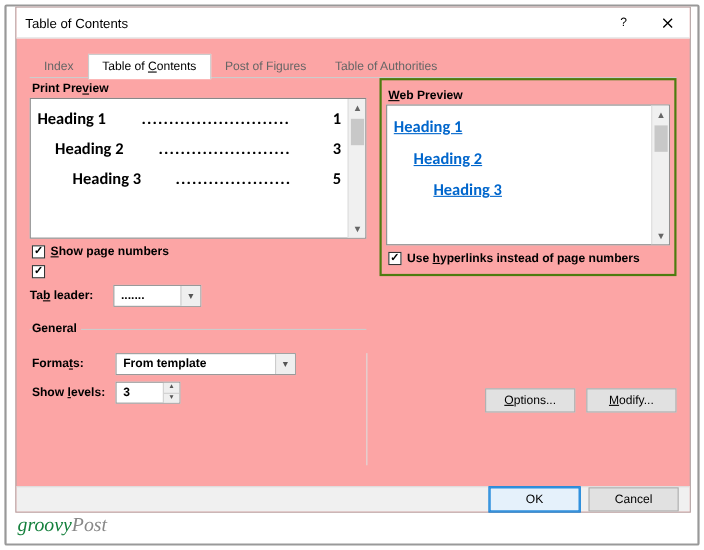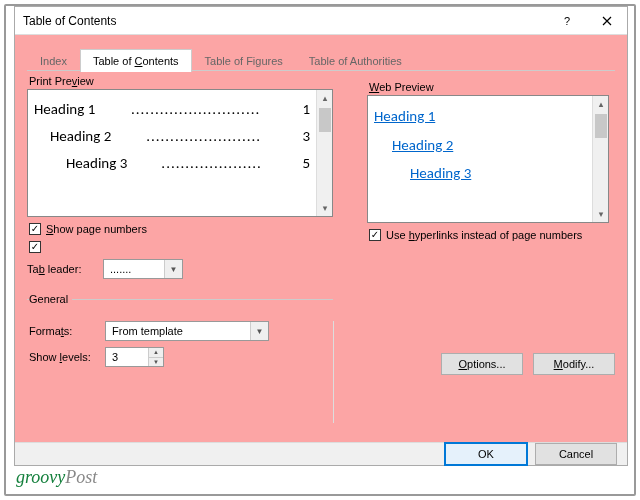--- a/index.html
+++ b/index.html
@@ -77,26 +77,27 @@
   }
   .client {
     position: absolute;
     top: 64px; left: 0; right: 0; bottom: 42px;
     padding: 0 12px;
   }
   .columns {
     display: flex;
     gap: 12px;
     align-items: flex-start;
+    font-weight: bold;
   }
   .col-left { flex: 1; }
   .col-right { width: 270px; }
   .callout {
-    border: 2px solid #fca5a5;
-    padding: 4px 4px 6px 20px;
+    border: 2px solid #4d7c0f;
+    padding: 4px 4px 6px 4px;
   }
   .section-label {
     font-size: 11px;
     margin: 4px 0 2px 2px;
     color: #000;
   }
   .preview-box {
     border: 1px solid #888;
     height: 128px;
     background: #fff;
@@ -274,21 +275,21 @@
         <svg width="10" height="10" viewBox="0 0 10 10">
             <path d="M1 1 L9 9 M9 1 L1 9" stroke="#000" stroke-width="1.2"></path>
           </svg>
       </div>
     </div>
 
     <div class="tabs">
       <div class="tabstrip-border"></div>
       <div class="tab"><span>Index</span></div>
       <div class="tab active">Table of <u class="mn">C</u>ontents</div>
-      <div class="tab"><span>Table of Figures</span></div>
+      <div class="tab"><span>Post of Figures</span></div>
       <div class="tab"><span>Table of Authorities</span></div>
     </div>
 
     <div class="client">
       <div class="columns">
 
         <div class="col-left">
           <div class="section-label">Print Pre<u class="mn">v</u>iew</div>
           <div class="preview-box">
             <div class="preview-content">

